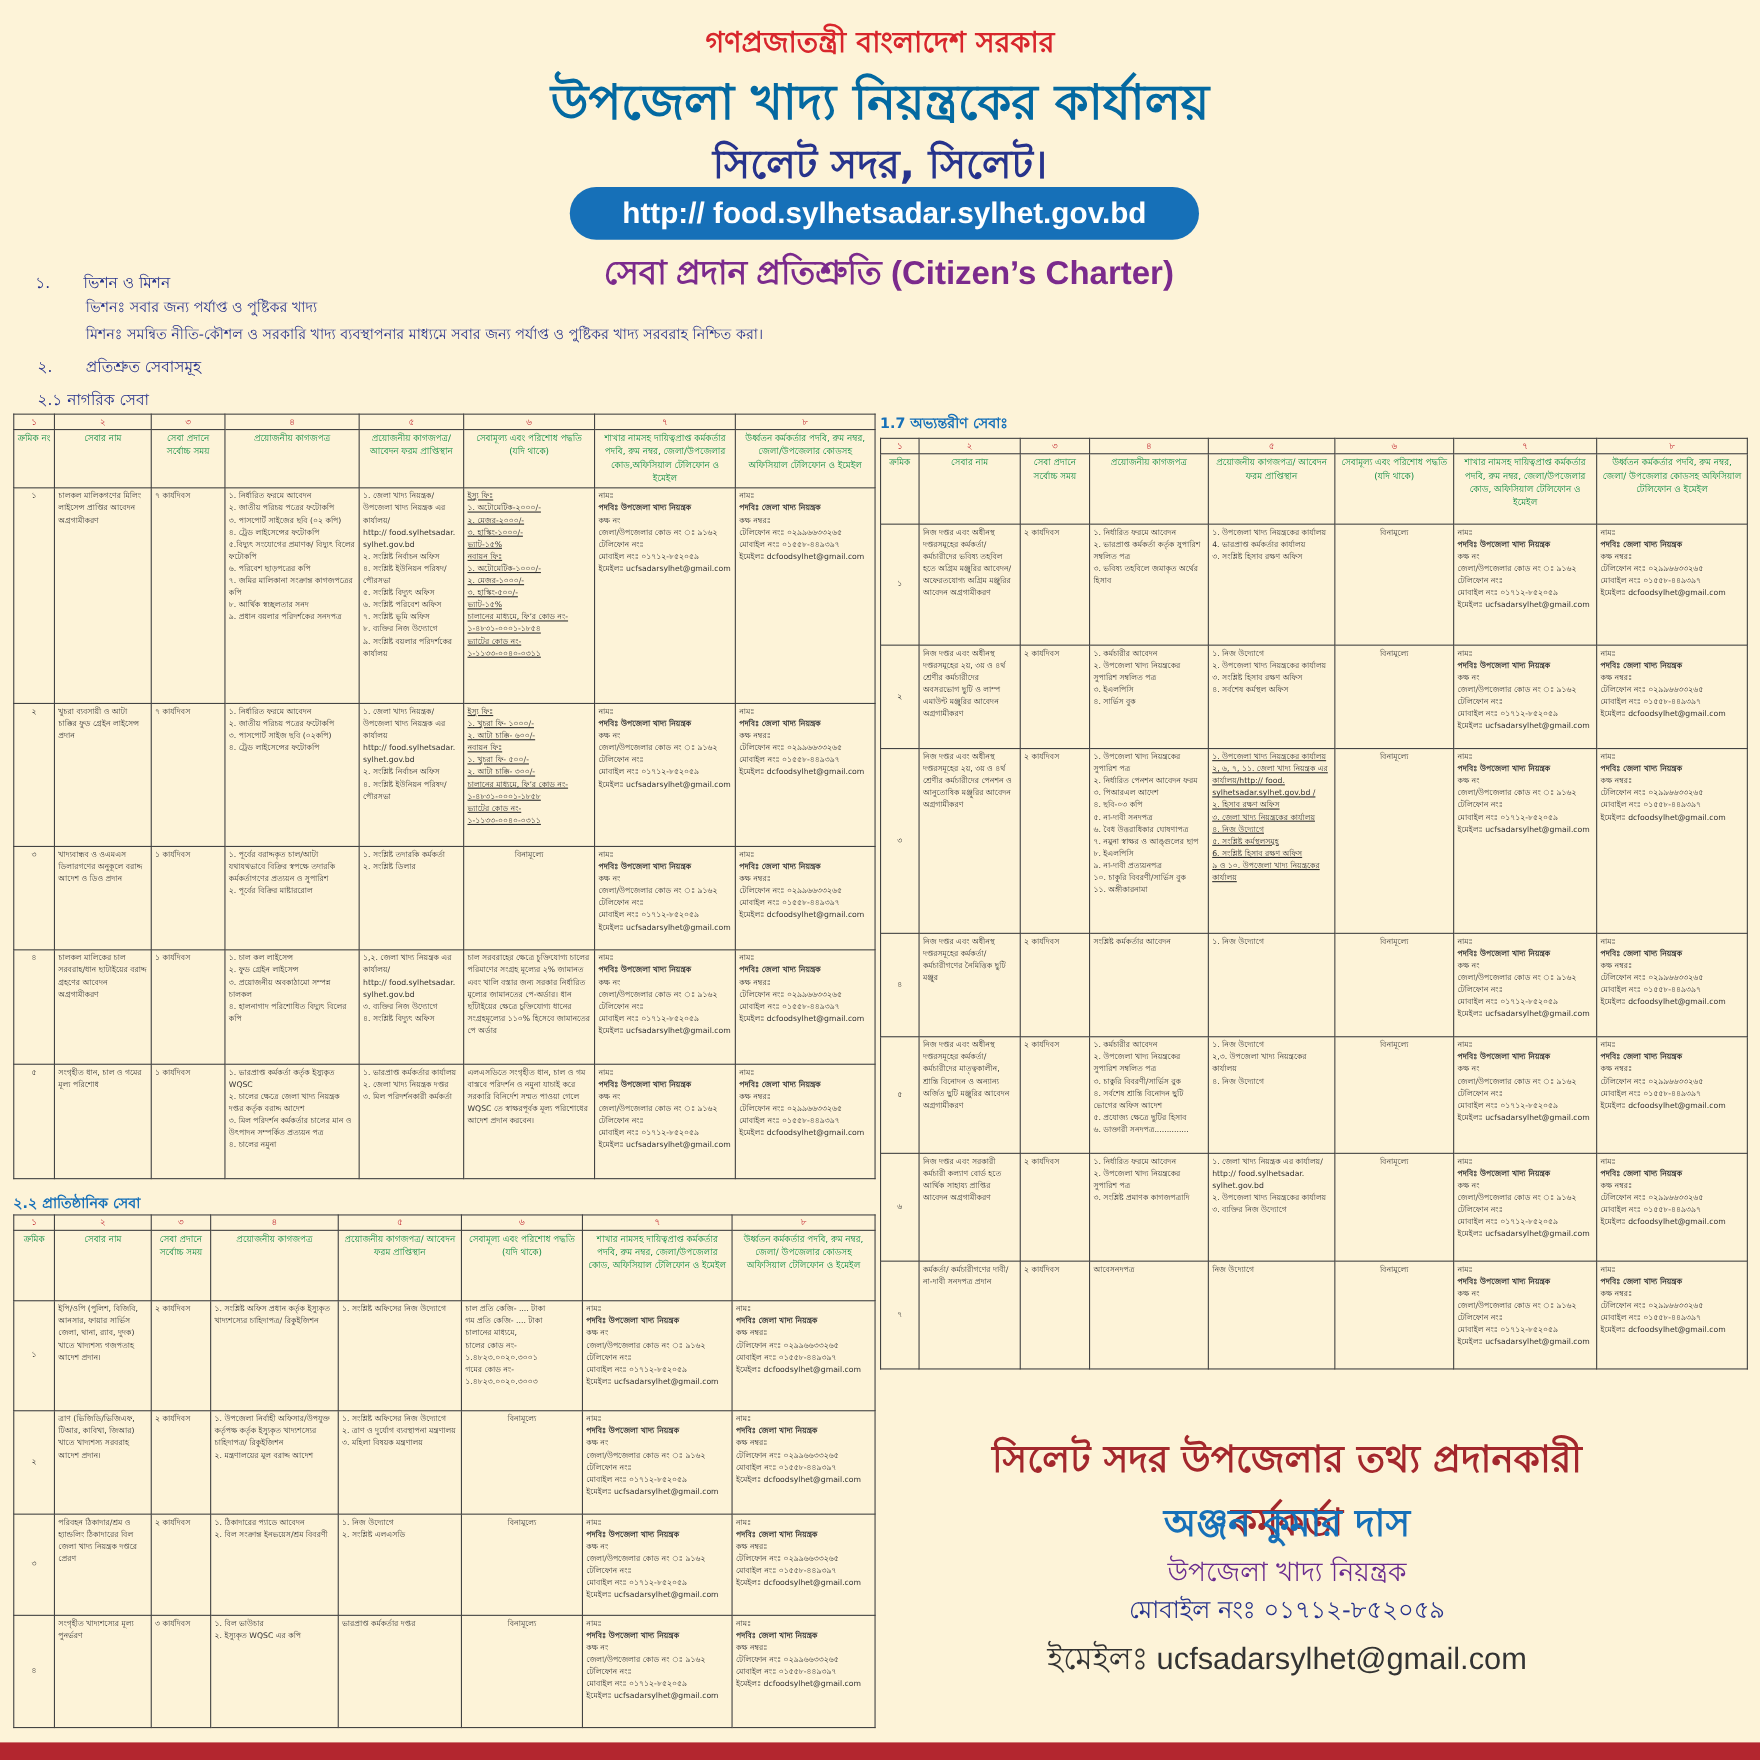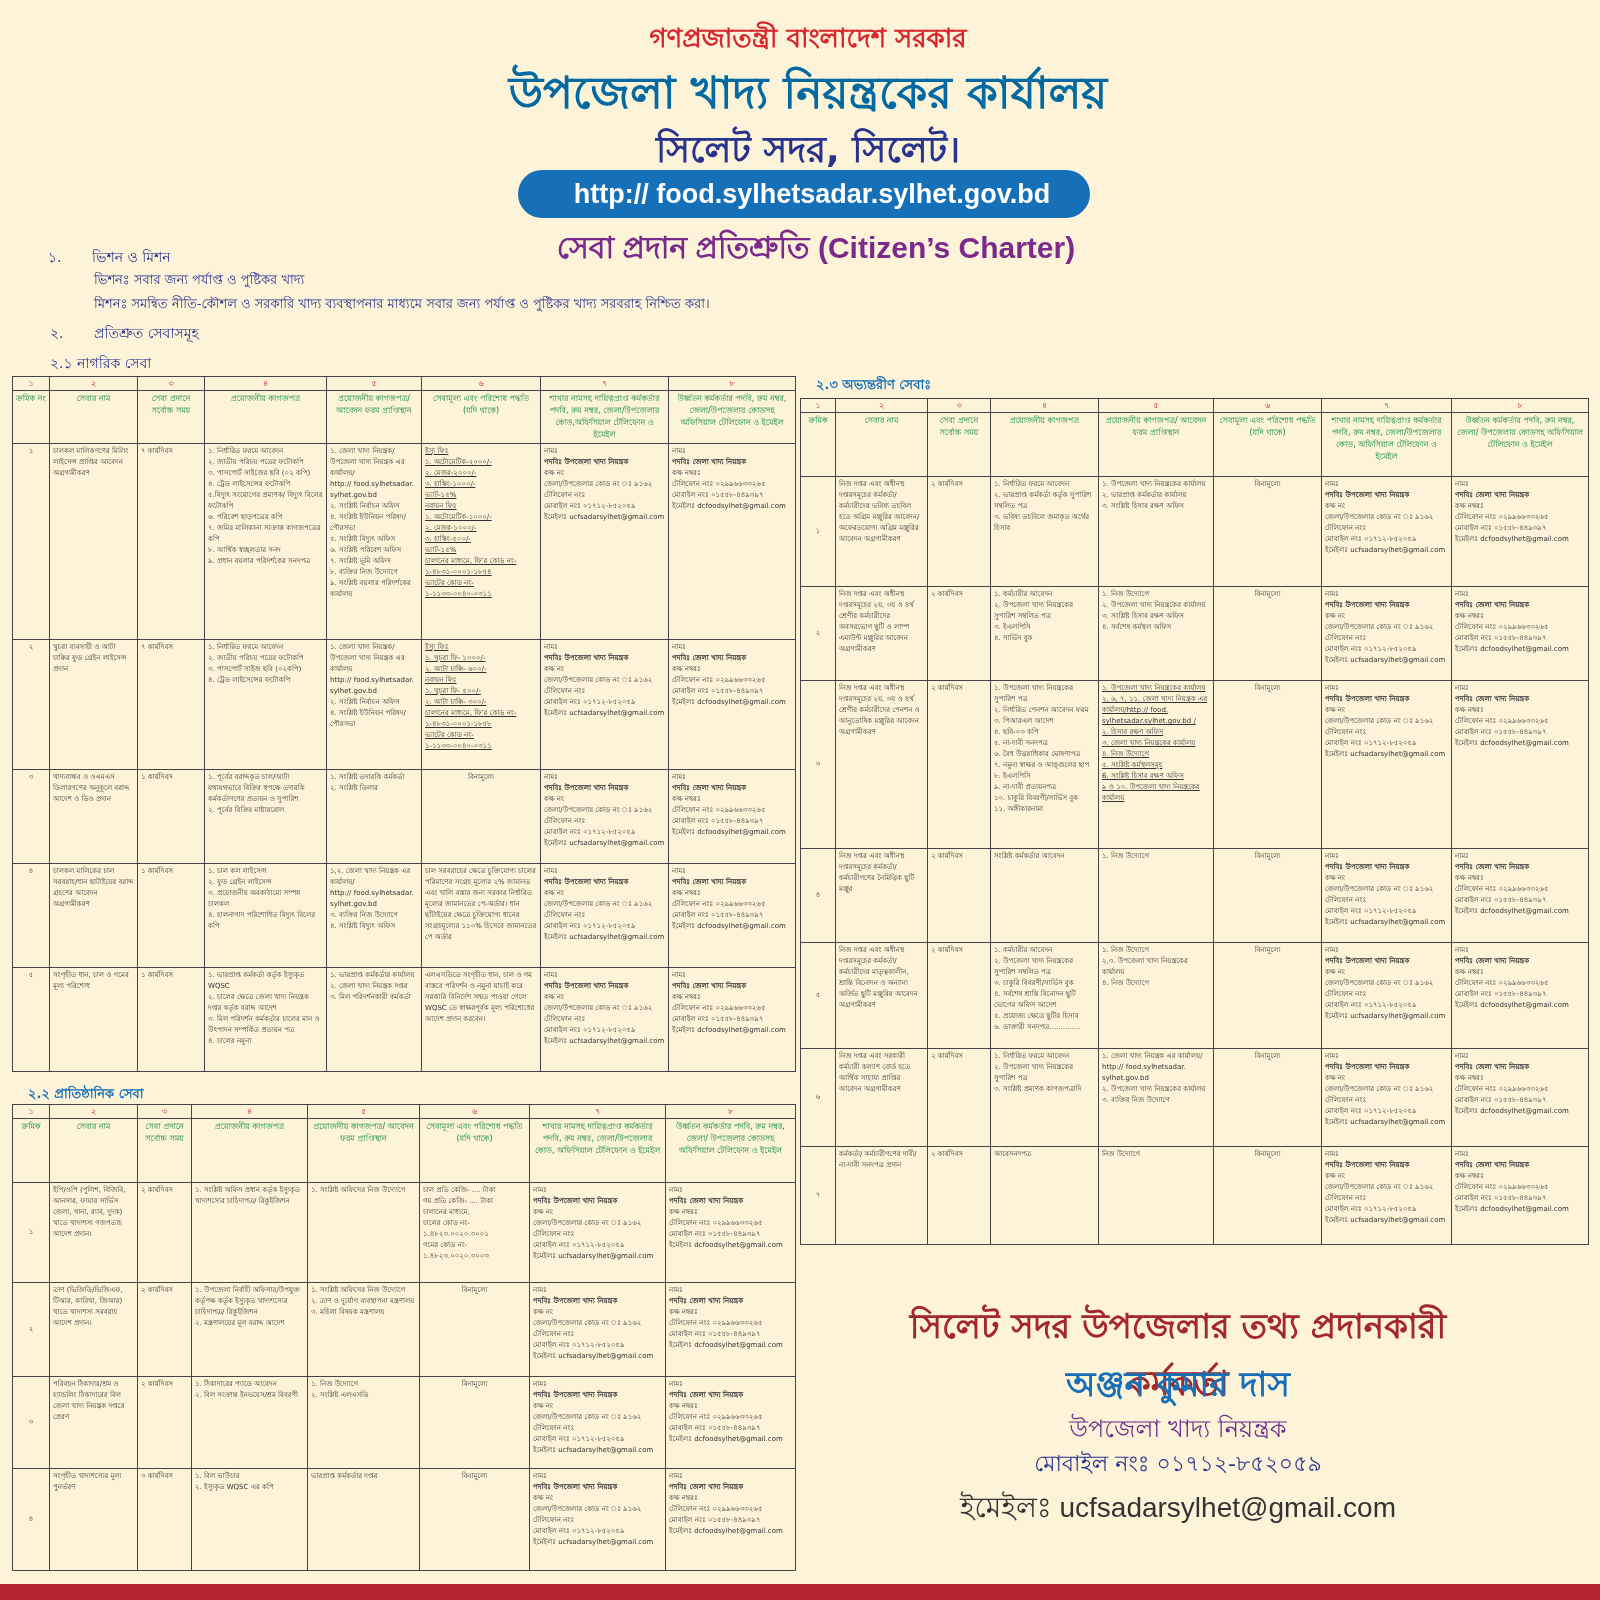--- a/index.html
+++ b/index.html
@@ -1,18 +1,18 @@
 <!DOCTYPE html>
 <html><head>
 <meta charset="utf-8">
 <style>
   * { box-sizing: border-box; margin: 0; padding: 0; }
   html, body { width: 1600px; height: 1600px; overflow: hidden; }
   body { background: #fdf3d8; font-family: "DejaVu Sans", sans-serif; color: #222; position: relative; }
-  .abs { position: absolute; padding-left: 16px; }
+  .abs { position: absolute; }
   .center { text-align: center; left: 0; right: 0; }
   .t1 { top: 18px; font-size: 26px; font-weight: bold; color: #d8262c; }
   .t2 { top: 60px; font-size: 44px; font-weight: bold; color: #0369a1; }
   .t3 { top: 122px; font-size: 36px; font-weight: bold; color: #27338c; }
   .url-pill { top: 170px; left: 518px; width: 572px; height: 48px; background: #1670b8; border-radius: 24px; color: #fff; font-family: "Liberation Sans", sans-serif; font-weight: bold; font-size: 27px; text-align: center; line-height: 48px; }
   .t4 { top: 224px; font-size: 30px; font-weight: bold; color: #7b2a8c; font-family: "Liberation Sans", sans-serif; margin-left: 16px; }
   .sec { color: #27338c; font-size: 14px; }
   .sec .num { display: inline-block; width: 44px; }
   .vm-line { color: #27338c; font-size: 13px; }
   .subhead { color: #1670b8; font-size: 13px; font-weight: bold; }
@@ -468,21 +468,21 @@
           <span class="cell-line bold">পদবিঃ জেলা খাদ্য নিয়ন্ত্রক</span>
           <span class="cell-line">কক্ষ নম্বরঃ</span>
           <span class="cell-line">টেলিফোন নংঃ ০২৯৯৬৬৩৩২৬৫</span>
           <span class="cell-line">মোবাইল নংঃ ০১৫৫৮-৪৪৯৩৯৭</span>
           <span class="cell-line">ইমেইলঃ dcfoodsylhet@gmail.com</span>
         </td>
       </tr>
     </tbody>
 </table>
 
-<div class="abs subhead" style="top:375px; left:800px;">২.৩ অভ্যন্তরীণ সেবাঃ</div>
+<div class="abs subhead" style="top:375px; left:800px;">1.7 অভ্যন্তরীণ সেবাঃ</div>
 <table class="ch" id="t-internal" style="top:398px; left:800px; width:788px;">
   <colgroup>
       <col style="width:35px">
       <col style="width:92px">
       <col style="width:63px">
       <col style="width:108px">
       <col style="width:115px">
       <col style="width:108px">
       <col style="width:130px">
       <col style="width:137px">
@@ -512,21 +512,21 @@
         <td class="sl" style="">১</td>
         <td>নিজ দপ্তর এবং অধীনস্থ দপ্তরসমূহের কর্মকর্তা/কর্মচারীদের ভবিষ্য তহবিল হতে অগ্রিম মঞ্জুরির আবেদন/অফেরতযোগ্য অগ্রিম মঞ্জুরির আবেদন অগ্রগামীকরণ</td>
         <td>২ কার্যদিবস</td>
         <td>
           <span class="cell-line">১. নির্ধারিত ফরমে আবেদন</span>
           <span class="cell-line">২. ভারপ্রাপ্ত কর্মকর্তা কর্তৃক সুপারিশ সম্বলিত পত্র</span>
           <span class="cell-line">৩. ভবিষ্য তহবিলে জমাকৃত অর্থের হিসাব</span>
         </td>
         <td>
           <span class="cell-line">১. উপজেলা খাদ্য নিয়ন্ত্রকের কার্যালয়</span>
-          <span class="cell-line">২. ভারপ্রাপ্ত কর্মকর্তার কার্যালয়</span>
+          <span class="cell-line">4. ভারপ্রাপ্ত কর্মকর্তার কার্যালয়</span>
           <span class="cell-line">৩. সংশ্লিষ্ট হিসাব রক্ষণ অফিস</span>
         </td>
         <td style="text-align:center">
           <span class="cell-line">বিনামূল্যে</span>
         </td>
         <td>
           <span class="cell-line">নামঃ</span>
           <span class="cell-line bold">পদবিঃ উপজেলা খাদ্য নিয়ন্ত্রক</span>
           <span class="cell-line">কক্ষ নং</span>
           <span class="cell-line">জেলা/উপজেলার কোড নং ঃ ৯১৬২</span>

